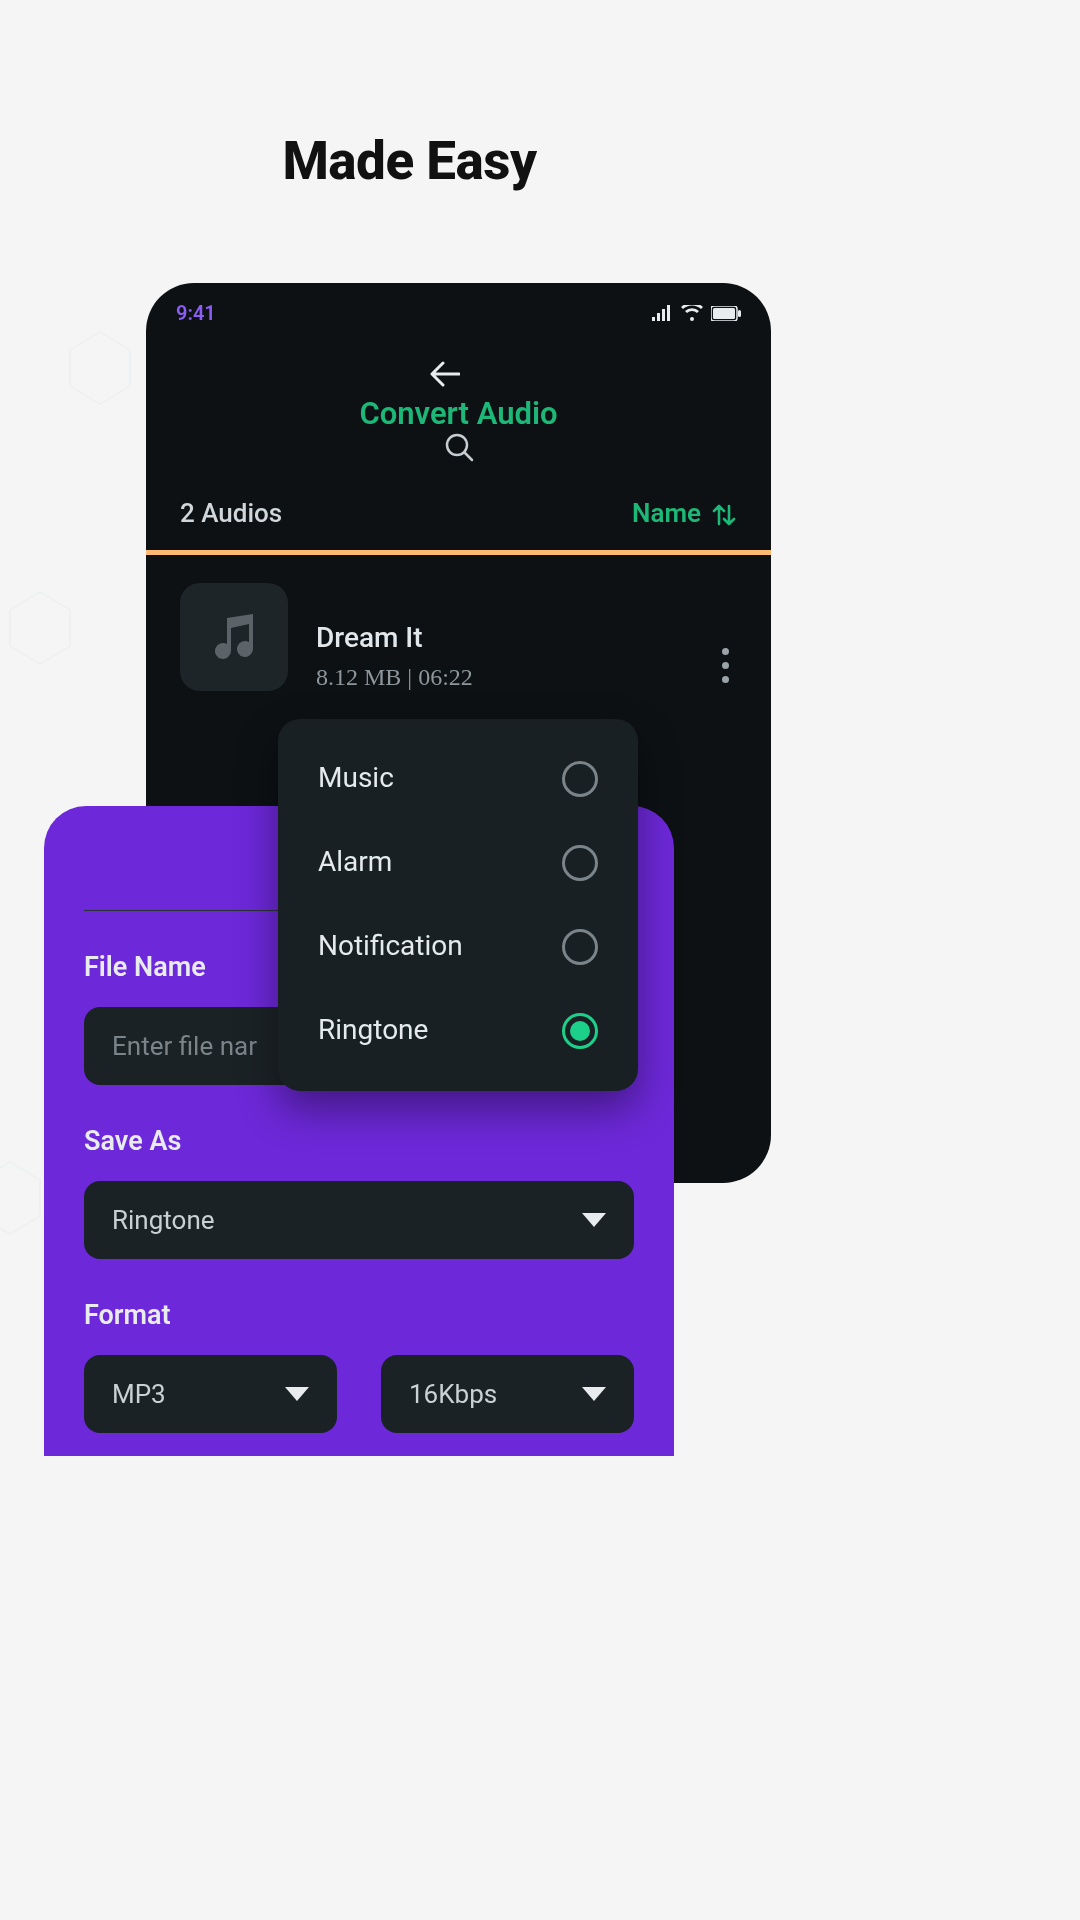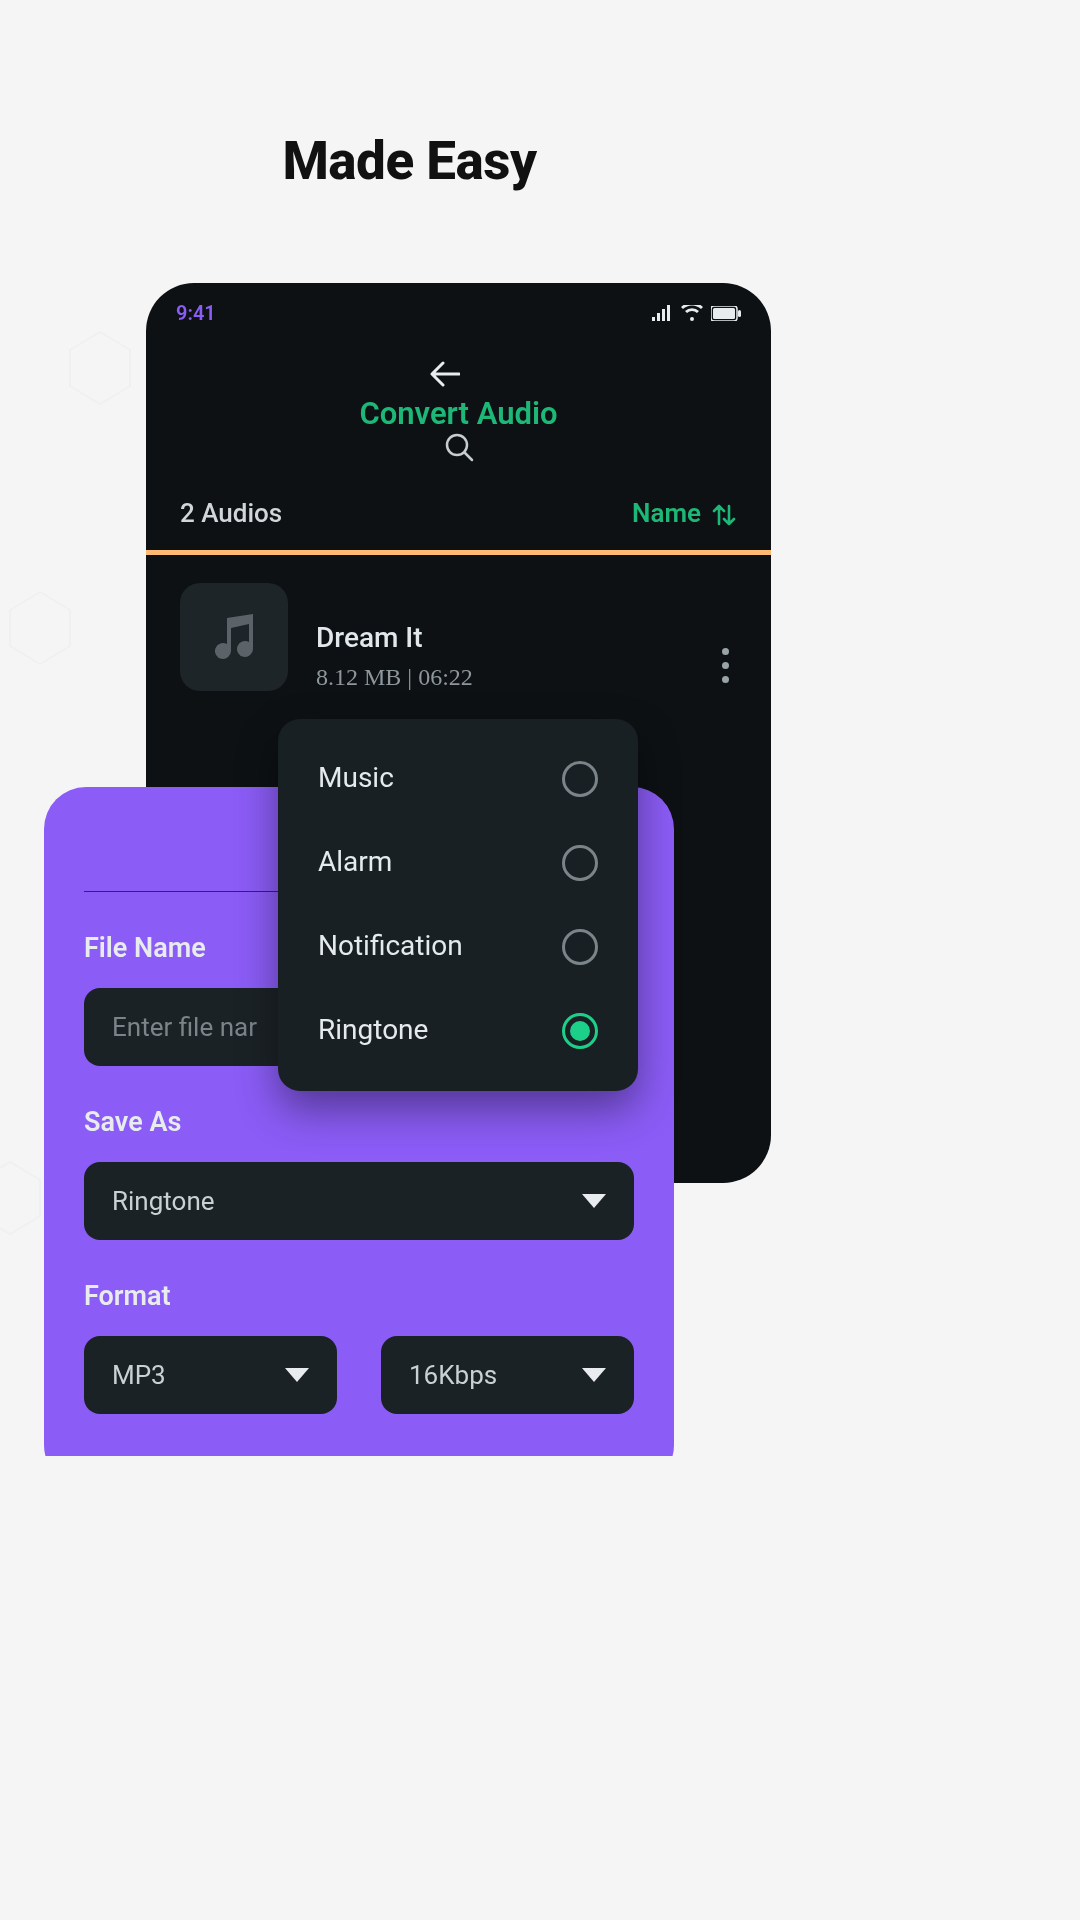--- a/index.html
+++ b/index.html
@@ -92,25 +92,25 @@
 .audio-meta { flex: 1; }
 .audio-title { color: #e1e7ea; font-size: 28px; font-weight: 500; margin-bottom: 10px; }
 .audio-sub { color: #8e979c; font-size: 24px; font-family: Liberation Serif, serif; }
 
 .kebab { display: flex; flex-direction: column; gap: 7px; padding: 8px; }
 .kebab span { width: 7px; height: 7px; border-radius: 50%; background: #9aa3a8; }
 
 
 .phone-front {
   position: absolute;
-  top: 787px;
+  top: 806px;
   left: 44px;
   width: 630px;
   height: 700px;
-  background: #8b5cf6;
+  background: #6d28d9;
   border-radius: 42px;
   padding: 38px 40px 0 40px;
   overflow: hidden;
 }
 
 .front-title {
   color: #e8ecef;
   font-size: 34px;
   font-weight: 700;
   text-align: center;

